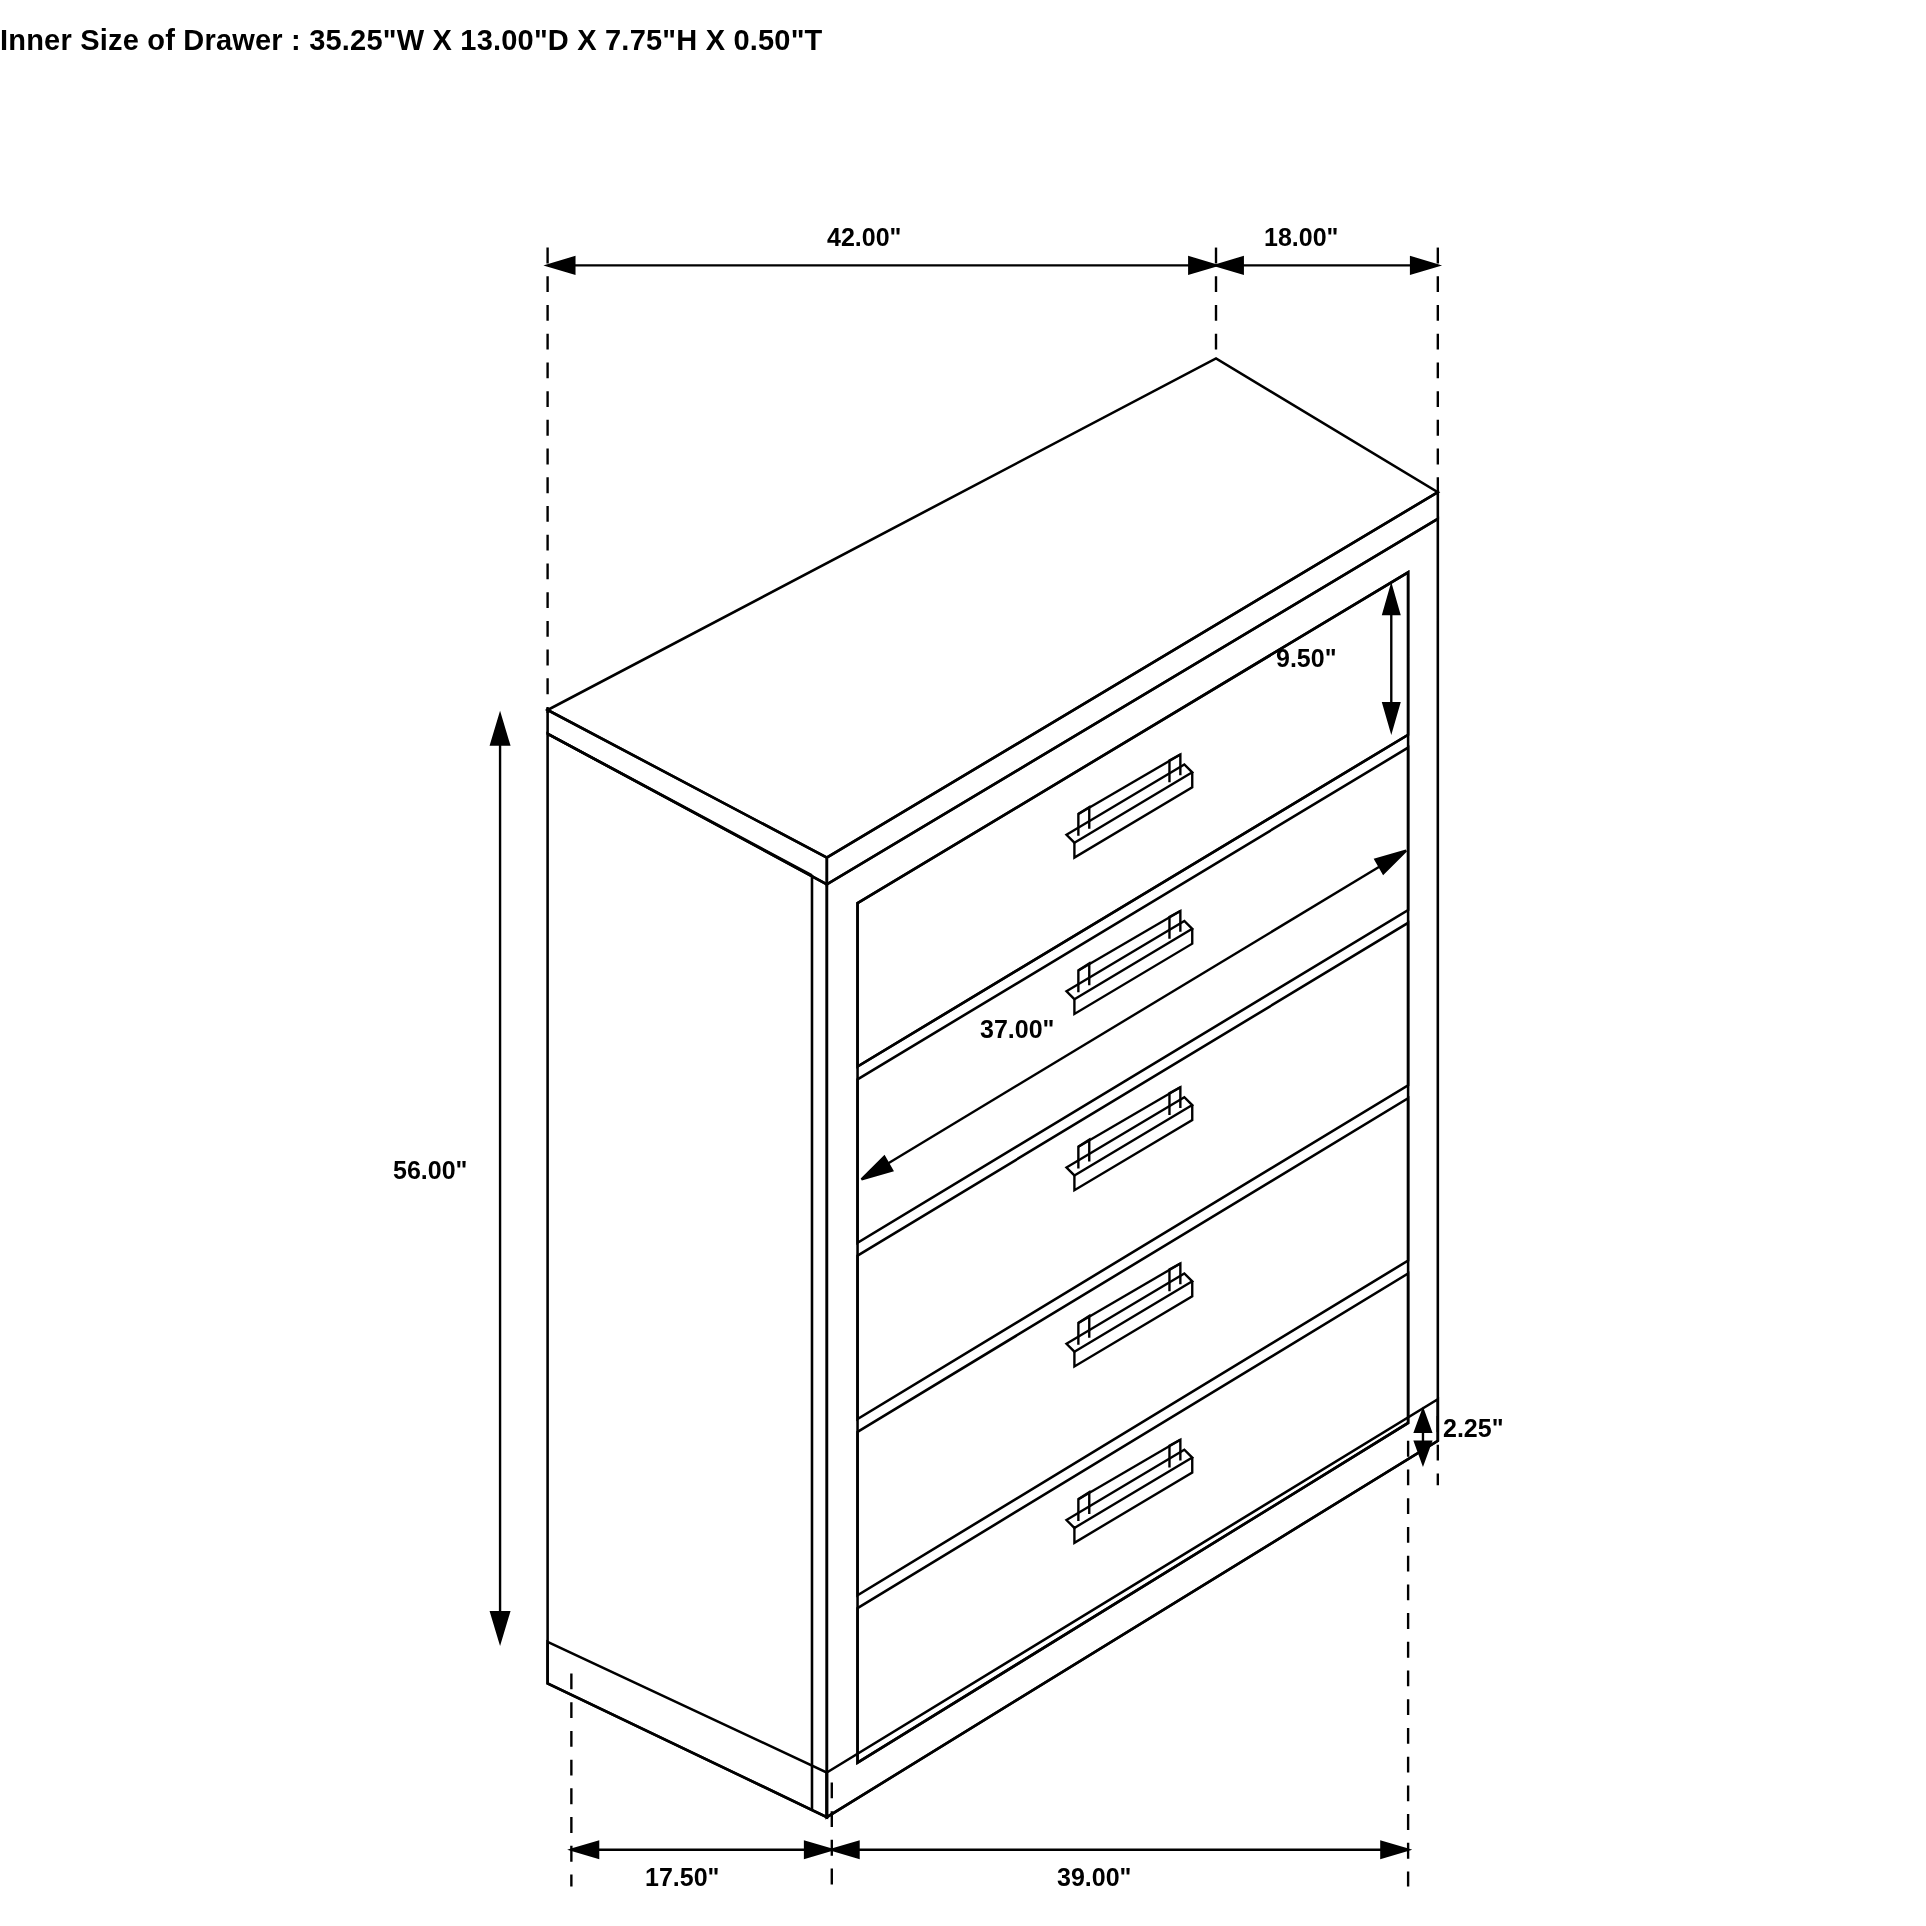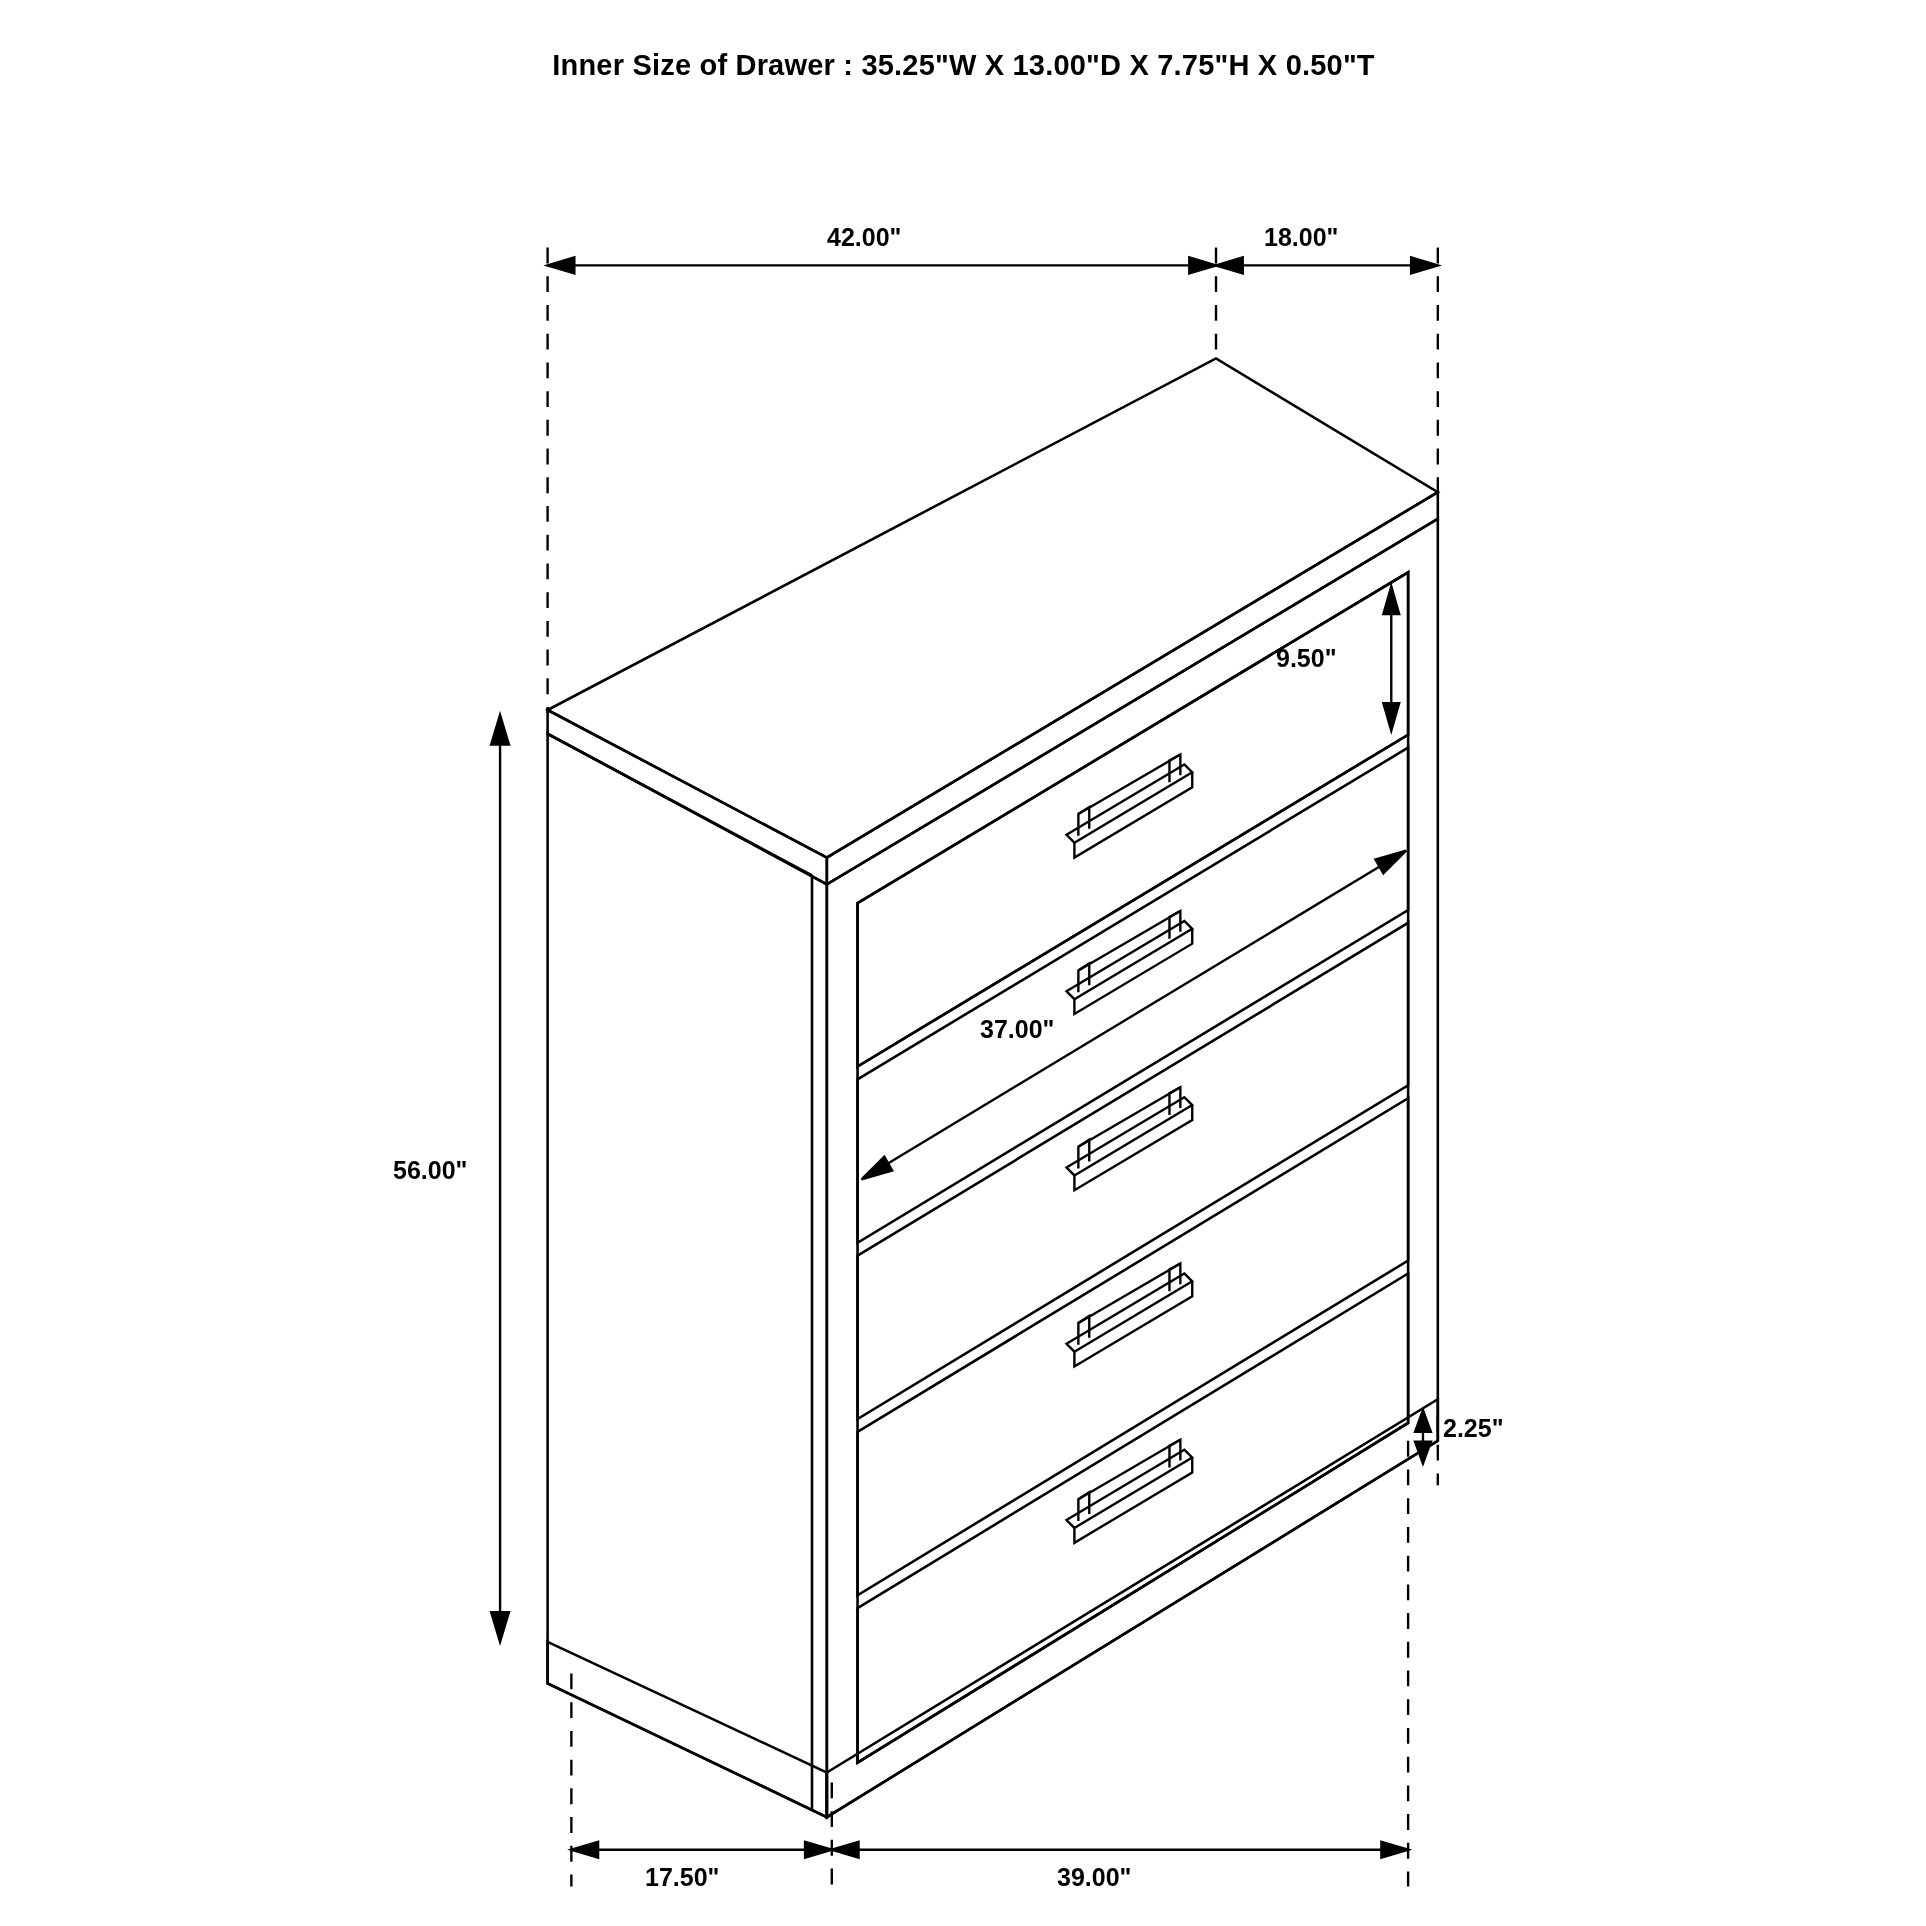--- a/index.html
+++ b/index.html
@@ -6,22 +6,22 @@
   body{
     width:1927px;height:1927px;
     background:#ffffff;
     font-family:"Liberation Sans", sans-serif;
     color:#000000;
     position:relative;
     overflow:hidden;
   }
   #title{
     position:absolute;
-    top:49px;left:0;width:1927px;
-    text-align:center;
+    top:24px;left:0;width:1927px;
+    text-align:left;
     font-size:29px;
     font-weight:bold;
     letter-spacing:0.2px;
   }
   #canvas{position:absolute;top:0;left:0;width:1927px;height:1927px;}
   .dimlabel{
     position:absolute;
     font-size:25px;
     font-weight:bold;
     white-space:nowrap;

